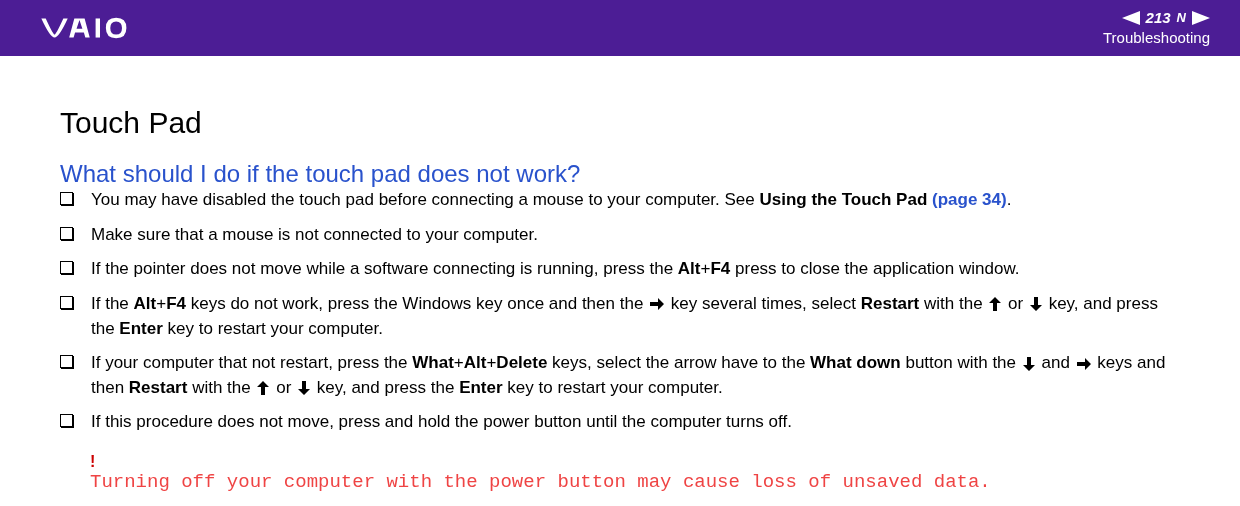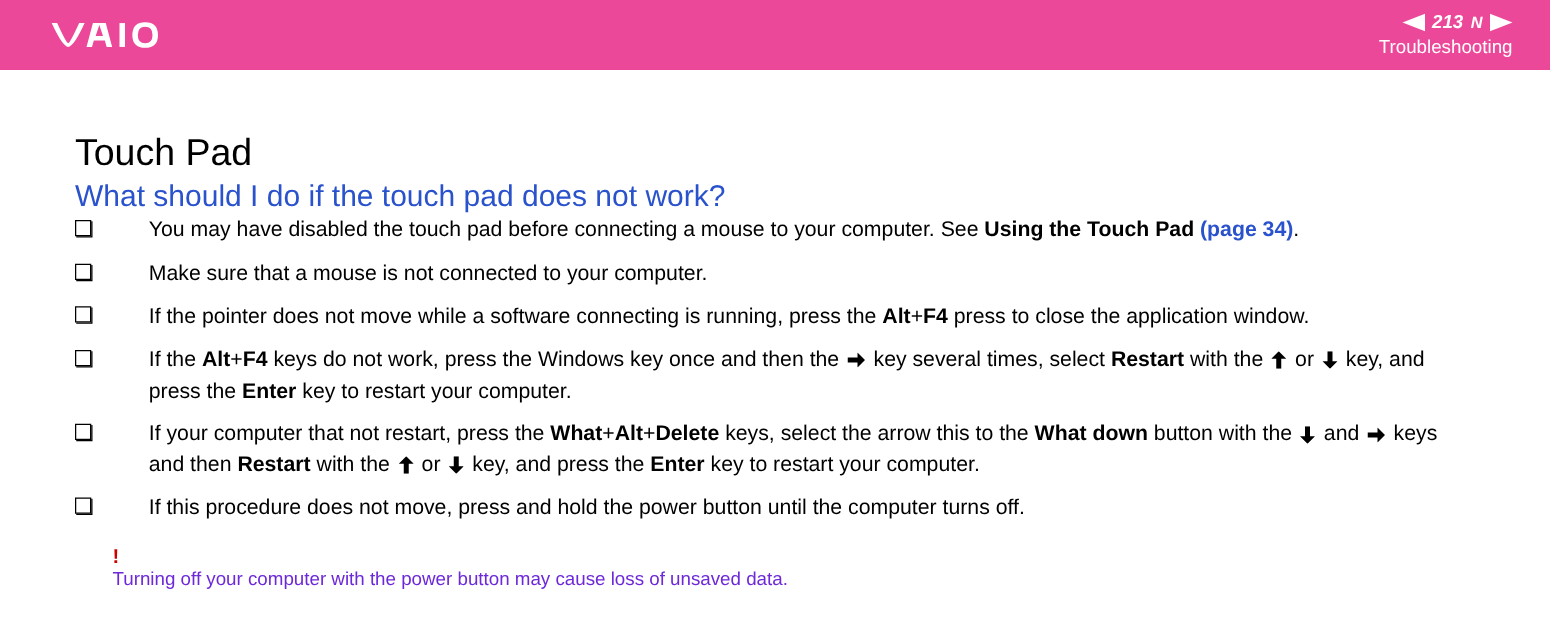--- a/index.html
+++ b/index.html
@@ -2,21 +2,21 @@
 <html><head>
   <meta charset="utf-8">
   <style>
     * { margin: 0; padding: 0; box-sizing: border-box; }
     body {
       font-family: Arial, Helvetica, sans-serif;
       width: 1240px;
       background: #fff;
     }
     .header {
-      background: #ec4899;
+      background: #4c1d95;
       height: 56px;
       display: flex;
       align-items: center;
       justify-content: space-between;
       padding: 0 30px 0 30px;
       position: relative;
     }
     .logo {
       display: flex;
       align-items: center;
@@ -71,37 +71,36 @@
       font-weight: bold;
       font-size: 13px;
     }
     .content {
       padding: 50px 60px 30px 60px;
     }
     .h1 {
       font-size: 30px;
       font-weight: normal;
       color: #000;
-      margin-bottom: 4px;
+      margin-bottom: 20px;
     }
     .h2 {
       font-size: 24px;
       font-weight: normal;
       color: #2952cc;
     }
     .bullet-list {
       list-style: none;
     }
     .bullet-list li {
       display: flex;
       align-items: flex-start;
       margin-bottom: 10px;
       font-size: 17px;
       line-height: 1.45;
-      gap: 28px;
     }
     .bullet-icon {
       width: 13px;
       height: 13px;
       border: 1.5px solid #000;
       background: #fff;
       flex-shrink: 0;
       margin-right: 18px;
       margin-top: 4px;
       box-shadow: 1px 1px 0 0 #000;
@@ -119,22 +118,23 @@
     .warning {
       margin-top: 18px;
       margin-left: 30px;
     }
     .warning-mark {
       color: #cc0000;
       font-weight: bold;
       font-size: 16px;
     }
     .warning-text {
-      font-size: 15px;
-      color: #6d28d9;
+      font-size: 19px;
+      color: #ef4444;
+      font-family: Liberation Mono, monospace;
     }
   </style>
 </head>
 <body>
 
 <div class="header">
   <div class="logo">
     <svg viewBox="0 0 160 30" width="140">
       <path d="M 0 2 Q 12 28 18 28 Q 24 28 36 2 L 30 2 Q 20 24 18 24 Q 16 24 6 2 Z" fill="#fff"></path>
       <path d="M 45 2 L 38 28 L 44 28 L 46 21 L 58 21 L 60 28 L 66 28 L 59 2 Z M 48 16 L 52 4 L 56 16 Z" fill="#fff"></path>
@@ -187,21 +187,21 @@
             <path d="M4 14 L4 6 L0 6 L6 0 L12 6 L8 6 L8 14 Z" fill="#000"></path>
           </svg><span> or </span><svg class="inline-arrow" width="12" height="14" viewBox="0 0 12 14">
             <path d="M4 0 L4 8 L0 8 L6 14 L12 8 L8 8 L8 0 Z" fill="#000"></path>
           </svg><span> key, and press the </span><span class="bold">Enter</span><span> key to restart your computer.</span>
       </span>
     </li>
 
     <li>
       <span class="bullet-icon"></span>
       <span class="bullet-text">
-        <span>If your computer that not restart, press the </span><span class="bold">What</span><span>+</span><span class="bold">Alt</span><span>+</span><span class="bold">Delete</span><span> keys, select the arrow this to the </span><span class="bold">What down</span><span> button with the </span><svg class="inline-arrow" width="12" height="14" viewBox="0 0 12 14">
+        <span>If your computer that not restart, press the </span><span class="bold">What</span><span>+</span><span class="bold">Alt</span><span>+</span><span class="bold">Delete</span><span> keys, select the arrow have to the </span><span class="bold">What down</span><span> button with the </span><svg class="inline-arrow" width="12" height="14" viewBox="0 0 12 14">
             <path d="M4 0 L4 8 L0 8 L6 14 L12 8 L8 8 L8 0 Z" fill="#000"></path>
           </svg><span> and </span><svg class="inline-arrow" width="14" height="12" viewBox="0 0 14 12">
             <path d="M0 4 L8 4 L8 0 L14 6 L8 12 L8 8 L0 8 Z" fill="#000"></path>
           </svg><span> keys and then </span><span class="bold">Restart</span><span> with the </span><svg class="inline-arrow" width="12" height="14" viewBox="0 0 12 14">
             <path d="M4 14 L4 6 L0 6 L6 0 L12 6 L8 6 L8 14 Z" fill="#000"></path>
           </svg><span> or </span><svg class="inline-arrow" width="12" height="14" viewBox="0 0 12 14">
             <path d="M4 0 L4 8 L0 8 L6 14 L12 8 L8 8 L8 0 Z" fill="#000"></path>
           </svg><span> key, and press the </span><span class="bold">Enter</span><span> key to restart your computer.</span>
       </span>
     </li>

